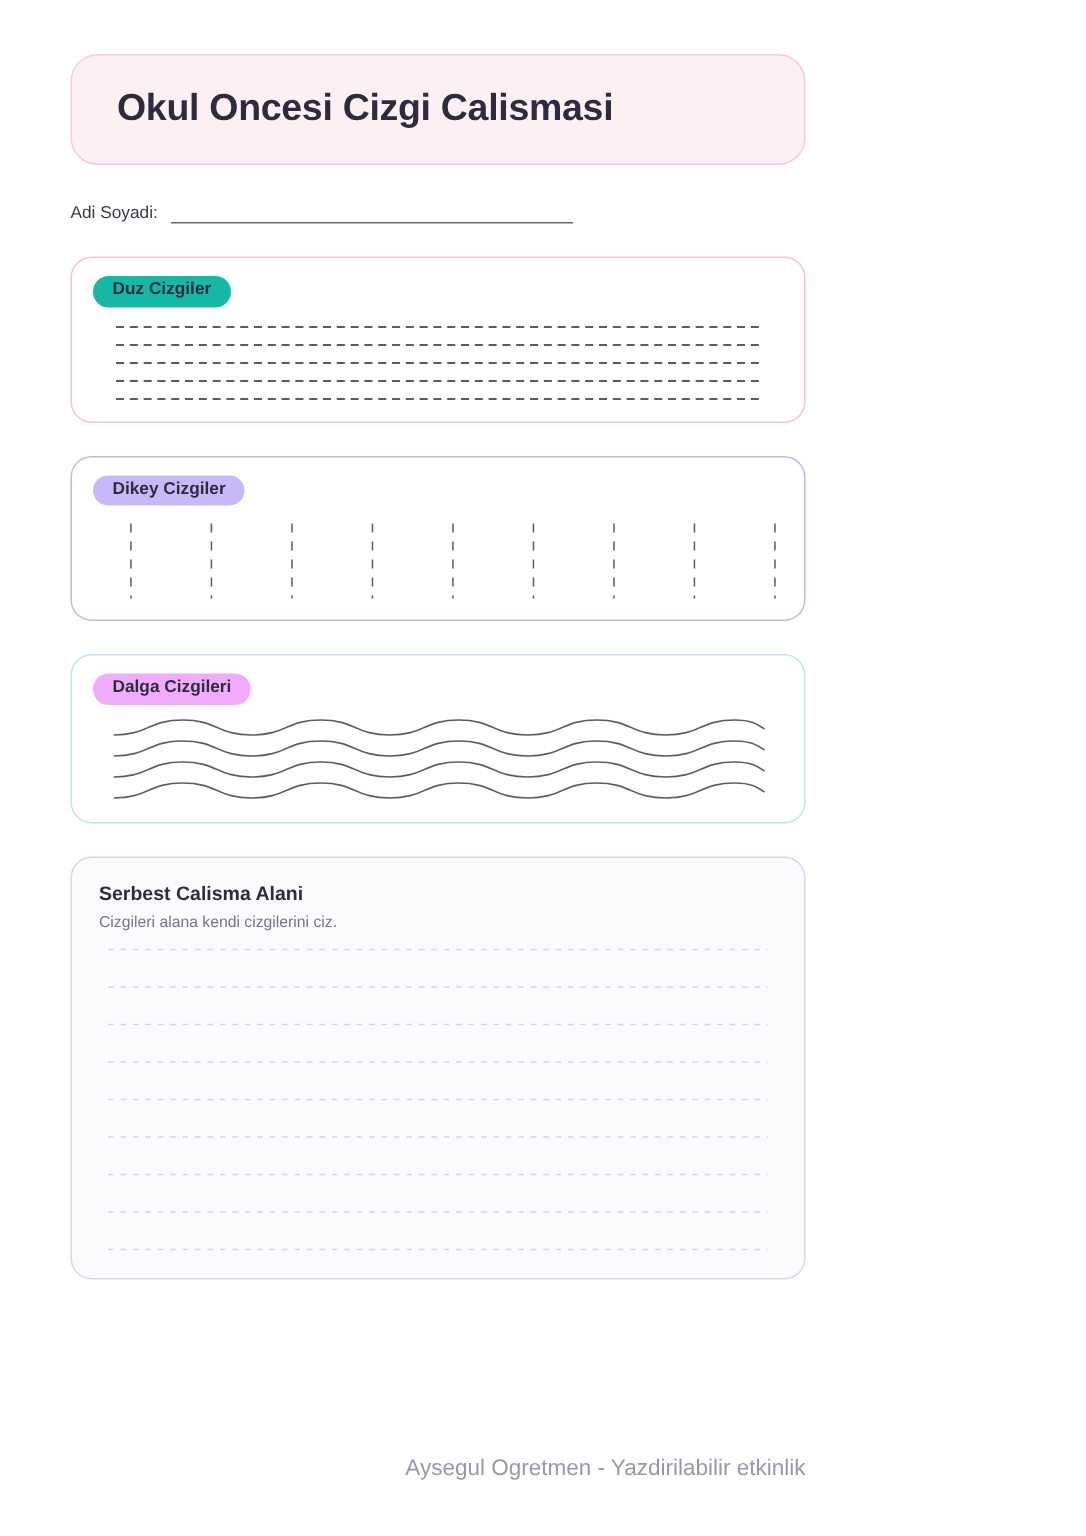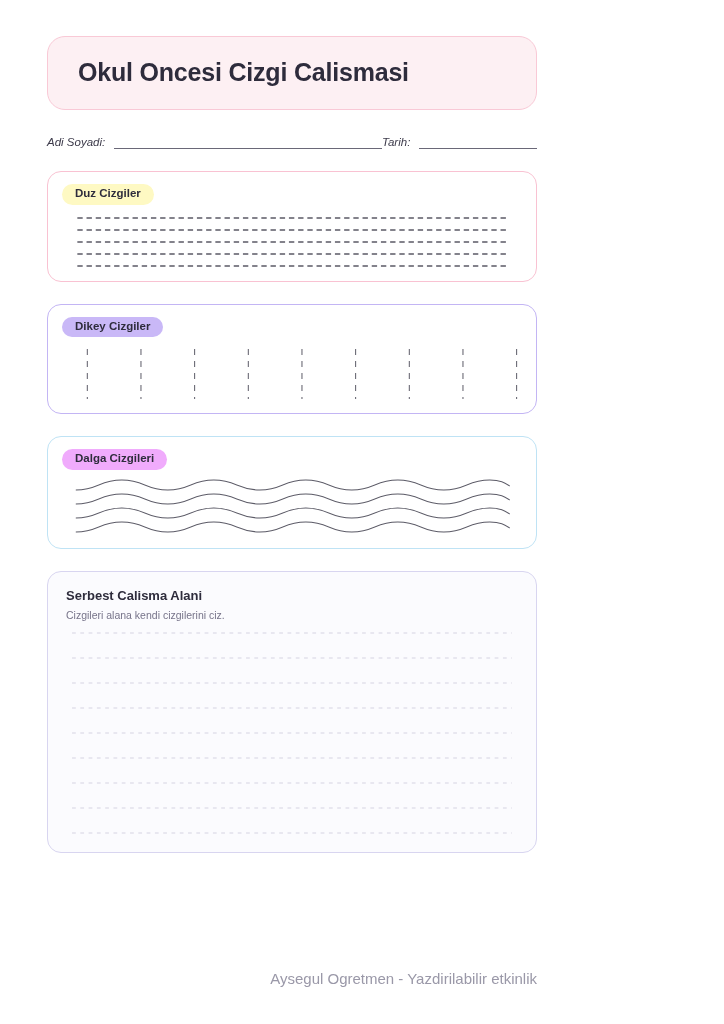--- a/index.html
+++ b/index.html
@@ -51,21 +51,20 @@
   .meta-row {
     display: flex;
     align-items: flex-end;
     margin-top: 25px;
     font-size: 11.5px;
     color: #3c3a4a;
   }
   .meta-field {
     display: flex;
     align-items: center;
-    font-style: italic;
   }
   .meta-field.name { width: 335px; }
   .meta-field.date { flex: 1; }
   .meta-label {
     white-space: nowrap;
     padding-bottom: 1px;
   }
   .meta-line {
     flex: 1;
     border-bottom: 1px solid #6a6878;
@@ -90,21 +89,21 @@
 
   .badge {
     display: inline-block;
     font-size: 11.5px;
     font-weight: bold;
     color: #2e2c3c;
     padding: 4px 13px 5px 13px;
     border-radius: 999px;
     line-height: 1;
   }
-  .badge.pink   { background: #fef9c3; text-align: right; }
+  .badge.pink   { background: #14b8a6; text-align: right; }
   .badge.purple { background: #c9b8f7; }
   .badge.blue   { background: #f0abfc; }
   .badge.amber  { background: #fbdfa4; }
 
   .lines-area {
     position: relative;
     margin-top: 9px;
     height: 55px;
   }
   .lines-area.tall { height: 57px; }
@@ -156,24 +155,20 @@
 
 <div class="page">
 
   <div class="header-card">
     <h1 class="header-title">Okul Oncesi Cizgi Calismasi</h1>
   </div>
 
   <div class="meta-row">
     <div class="meta-field name">
       <span class="meta-label">Adi Soyadi:</span>
-      <span class="meta-line"></span>
-    </div>
-    <div class="meta-field date">
-      <span class="meta-label">Tarih:</span>
       <span class="meta-line"></span>
     </div>
   </div>
 
   <div class="card straight">
     <span class="badge pink">Duz Cizgiler</span>
     <div class="lines-area">
       <svg class="svg-lines" viewBox="0 0 600 55" preserveAspectRatio="none">
         <g stroke="#5b5a66" stroke-width="1.3" stroke-dasharray="7 5">
           <line x1="20" y1="4" x2="584" y2="4"></line>

